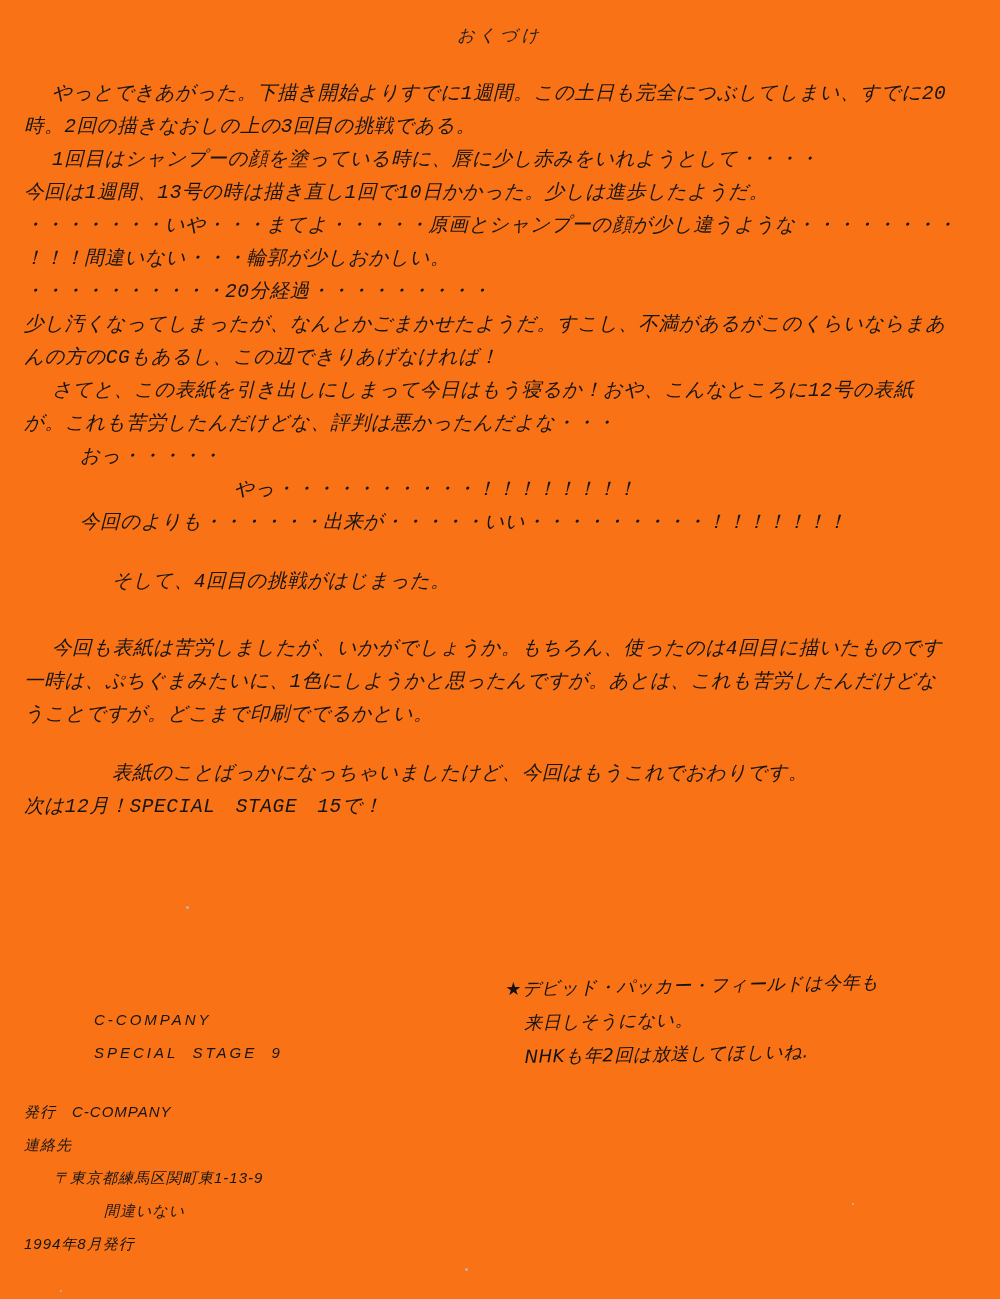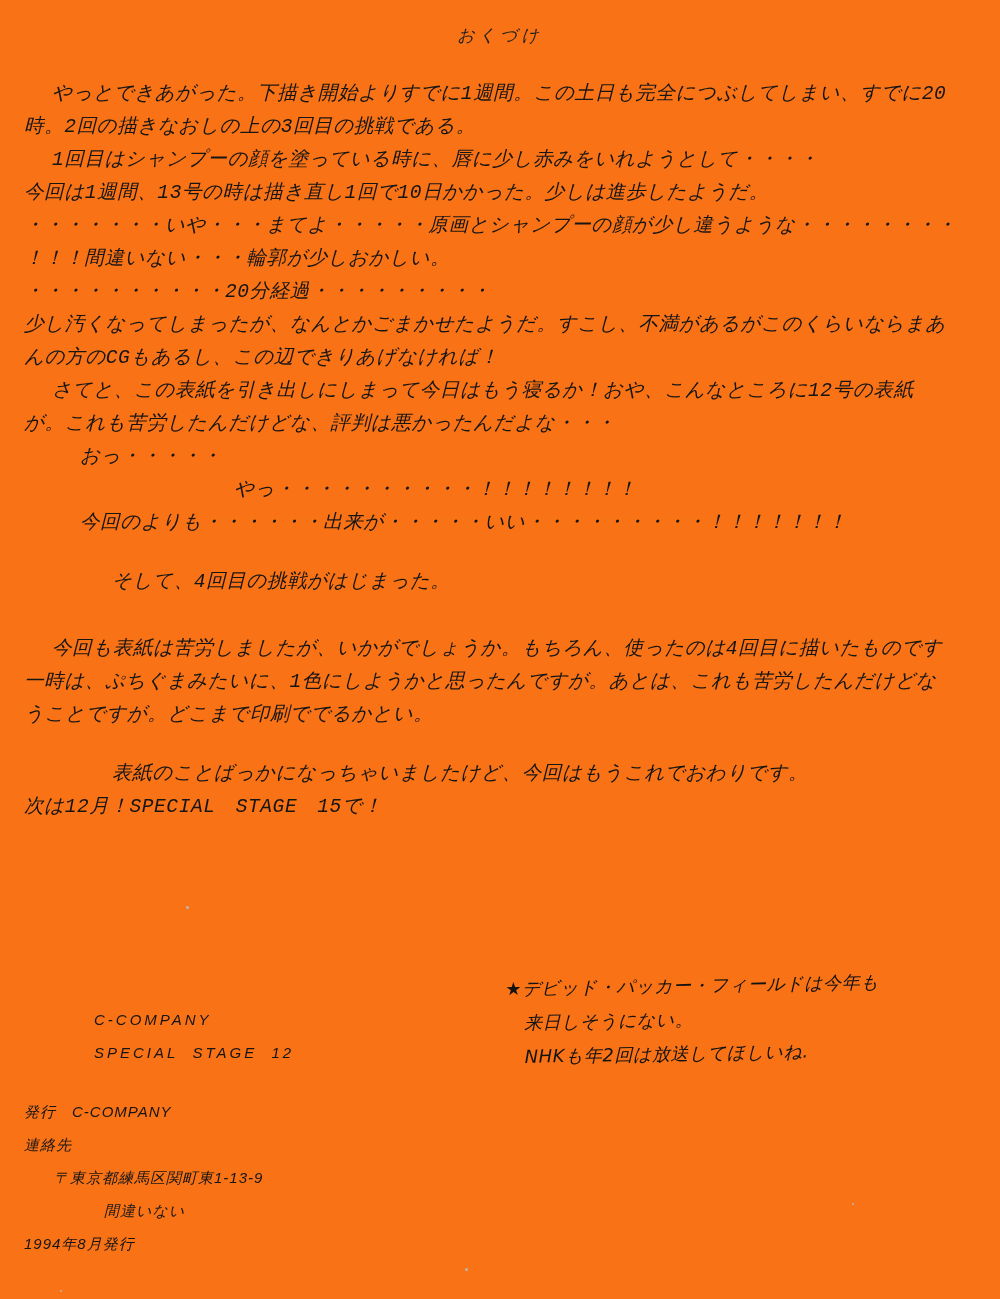--- a/index.html
+++ b/index.html
@@ -130,21 +130,21 @@
       <p class="indent1">今回も表紙は苦労しましたが、いかがでしょうか。もちろん、使ったのは4回目に描いたものです</p>
       <p>一時は、ぷちぐまみたいに、1色にしようかと思ったんですが。あとは、これも苦労したんだけどな</p>
       <p>うことですが。どこまで印刷ででるかとい。</p>
       <div class="gap-md"></div>
       <p class="indent3">表紙のことばっかになっちゃいましたけど、今回はもうこれでおわりです。</p>
       <p>次は12月！SPECIAL　STAGE　15で！</p>
     </div>
 
   <div class="colophon">
       <div class="c-line c-center">C-COMPANY</div>
-      <div class="c-line c-center">SPECIAL  STAGE  12</div>
+      <div class="c-line c-center">SPECIAL  STAGE  9</div>
       <div class="gap-md"></div>
       <div class="c-line c-ind1">発行　C-COMPANY</div>
       <div class="c-line c-ind1">連絡先</div>
       <div class="c-line c-ind2">〒東京都練馬区関町東1-13-9</div>
       <div class="c-line c-ind3">間違いない</div>
       <div class="c-line c-ind1">1994年8月発行</div>
     </div>
 
   <div class="handnote">
       <span class="h-line h-ind1">★デビッド・パッカー・フィールドは今年も</span>

